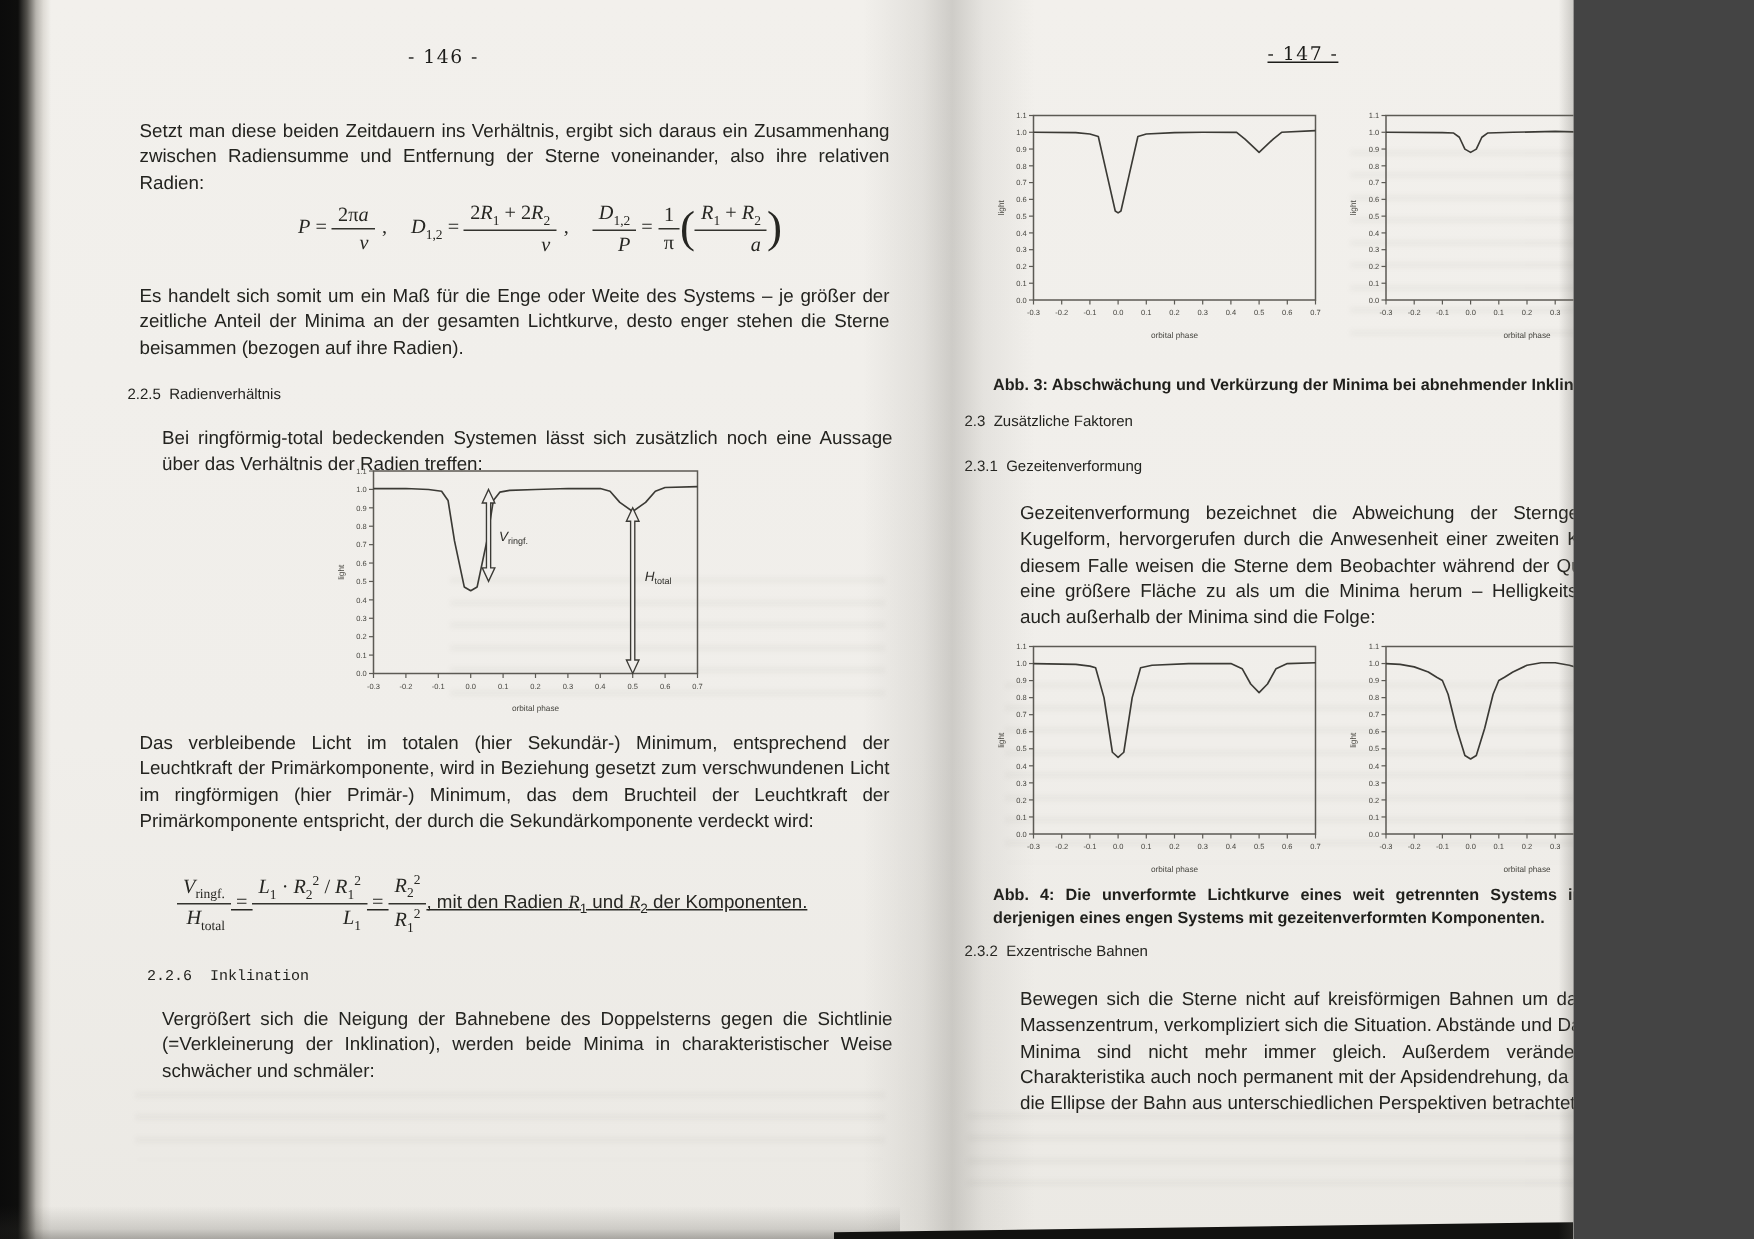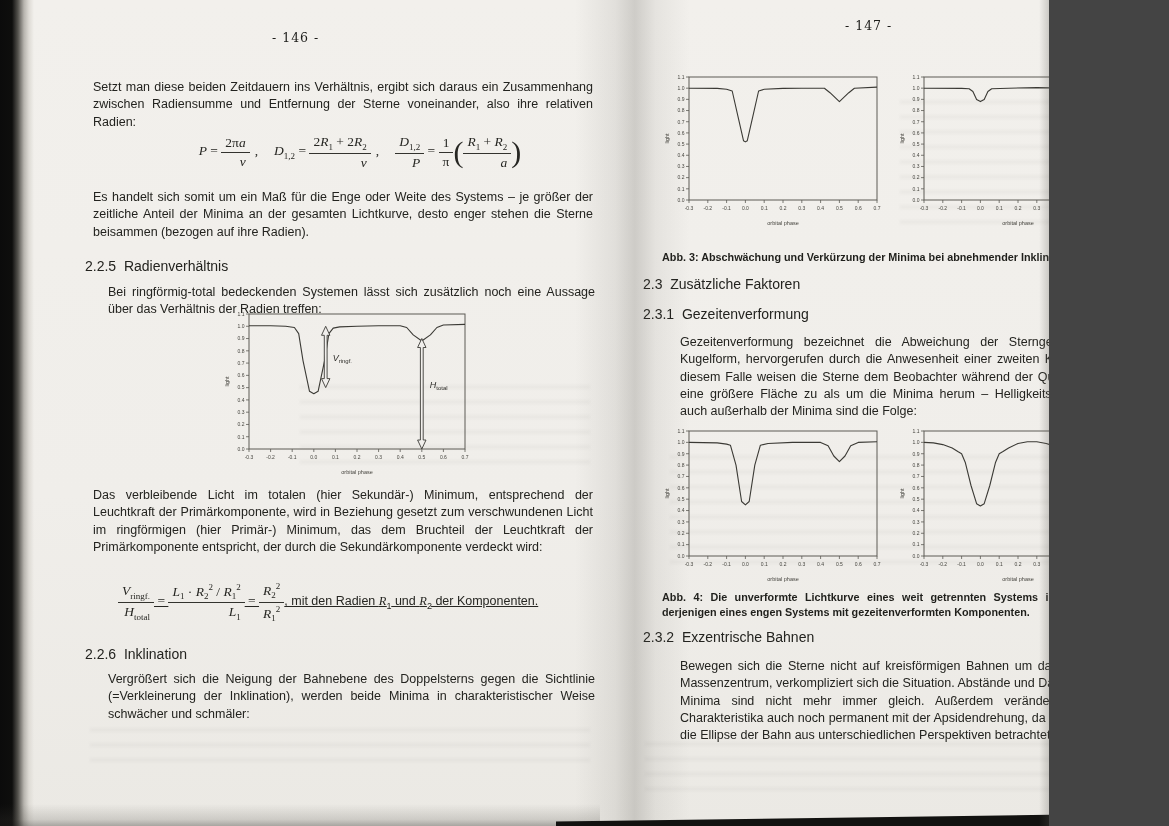--- a/index.html
+++ b/index.html
@@ -17,21 +17,21 @@
     clip-path:polygon(0 72%,100% 30%,100% 100%,0 100%);}
   .edge-bottom-left{position:absolute;left:0;bottom:0;width:600px;height:22px;
     background:linear-gradient(180deg,rgba(70,68,62,0) 0,rgba(70,68,62,.18) 70%,rgba(40,38,34,.35) 100%);}
   .edge-right{position:absolute;right:0;top:0;width:10px;height:100%;
     background:linear-gradient(270deg,rgba(90,88,82,.25),rgba(90,88,82,0));}
   .ghost{position:absolute;opacity:.55;filter:blur(1.6px);pointer-events:none;
     background:repeating-linear-gradient(180deg,rgba(110,108,100,.10) 0 4px,rgba(110,108,100,0) 4px 15px);}
   
   .pagenum{position:absolute;font-family:"DejaVu Serif",serif;font-size:12.5px;letter-spacing:1px;color:#1d1d1a;}
   .para{position:absolute;font-size:12.5px;line-height:17.3px;text-align:justify;color:#23231f;}
-  .heading{position:absolute;font-size:14px;color:#23231f;white-space:pre;text-align:center;}
+  .heading{position:absolute;font-size:10px;color:#23231f;white-space:pre;text-align:center;}
   .caption{position:absolute;font-size:10.8px;font-weight:bold;line-height:14.5px;text-align:justify;color:#1f1f1b;}
   .formula{position:absolute;font-family:"Liberation Serif",serif;font-size:13.5px;color:#26262:2;color:#262622;}
   .formula i{font-family:"Liberation Serif",serif;}
   .fr{display:inline-block;text-align:right;vertical-align:middle;line-height:1.15;}
   .fr .nu{display:block;border-bottom:1px solid #33332e;padding:0 4px 1px;}
   .fr .de{display:block;padding:1px 4px 0;}
   .fr sub,.formula sub{font-size:9px;}
   .fr sup,.formula sup{font-size:9px;}
   .par{font-size:30px;font-weight:300;vertical-align:middle;line-height:0;}
   .sep{margin:0 16px 0 5px;}
@@ -120,27 +120,27 @@
         <polygon points="199.8,31.5 204.0,40.5 201.2,40.5 201.2,133.0 204.0,133.0 199.8,142.0 195.6,133.0 198.4,133.0 198.4,40.5 195.6,40.5" fill="#f1efec" stroke="#3b3a35" stroke-width="0.9"></polygon>
         <text x="207.8" y="80.63636363636364" font-size="9" font-style="italic" font-family="&quot;Liberation Serif&quot;, serif" fill="#2e2d29"><tspan>H</tspan><tspan font-size="6" dy="2" font-style="normal">total</tspan></text>
       </svg>
 
     <div class="para" style="left:93px;top:487px;width:500px;">Das verbleibende Licht im totalen (hier Sekundär-) Minimum, entsprechend der Leuchtkraft der Primärkomponente, wird in Beziehung gesetzt zum verschwundenen Licht im ringförmigen (hier Primär-) Minimum, das dem Bruchteil der Leuchtkraft der Primärkomponente entspricht, der durch die Sekundärkomponente verdeckt wird:</div>
 
     <div class="formula" style="left:118px;top:581px;width:470px;text-decoration:underline;">
       <span><span class="fr"><span class="nu"><i>V</i><sub>ringf.</sub></span><span class="de"><i>H</i><sub>total</sub></span></span> = <span class="fr"><span class="nu"><i>L</i><sub>1</sub> · <i>R</i><sub>2</sub><sup>2</sup> / <i>R</i><sub>1</sub><sup>2</sup></span><span class="de"><i>L</i><sub>1</sub></span></span> = <span class="fr"><span class="nu"><i>R</i><sub>2</sub><sup>2</sup></span><span class="de"><i>R</i><sub>1</sub><sup>2</sup></span></span></span><span><span class="mtext">, mit den Radien <i>R</i><sub>1</sub> und <i>R</i><sub>2</sub> der Komponenten.</span></span>
     </div>
 
-    <div class="heading" style="left:85px;top:646px;">2.2.6  Inklination</div>
+    <div class="heading" style="left:98px;top:646px;font-family:Liberation Mono, monospace;">2.2.6  Inklination</div>
 
     <div class="para" style="left:108px;top:671px;width:487px;">Vergrößert sich die Neigung der Bahnebene des Doppelsterns gegen die Sichtlinie (=Verkleinerung der Inklination), werden beide Minima in charakteristischer Weise schwächer und schmäler:</div>
   </div>
 
   <div>
-    <div class="pagenum" style="left:845px;top:18px;position:absolute;">-  147  -</div>
+    <div class="pagenum" style="left:845px;top:28px;position:absolute;text-decoration:underline;">-  147  -</div>
 
     <svg class="lc" width="222" height="158" style="left:662px;top:70px;">
         <rect x="27" y="7" width="188" height="123" fill="none" stroke="#5c5a54" stroke-width="1"></rect>
         <line x1="24" y1="130" x2="27" y2="130" stroke="#5c5a54" stroke-width="0.8"></line>
         <text x="22.5" y="131.8" text-anchor="end" font-size="5" fill="#46453f">0.0</text>
         <line x1="24" y1="118.81818181818181" x2="27" y2="118.81818181818181" stroke="#5c5a54" stroke-width="0.8"></line>
         <text x="22.5" y="120.61818181818181" text-anchor="end" font-size="5" fill="#46453f">0.1</text>
         <line x1="24" y1="107.63636363636364" x2="27" y2="107.63636363636364" stroke="#5c5a54" stroke-width="0.8"></line>
         <text x="22.5" y="109.43636363636364" text-anchor="end" font-size="5" fill="#46453f">0.2</text>
         <line x1="24" y1="96.45454545454547" x2="27" y2="96.45454545454547" stroke="#5c5a54" stroke-width="0.8"></line>

